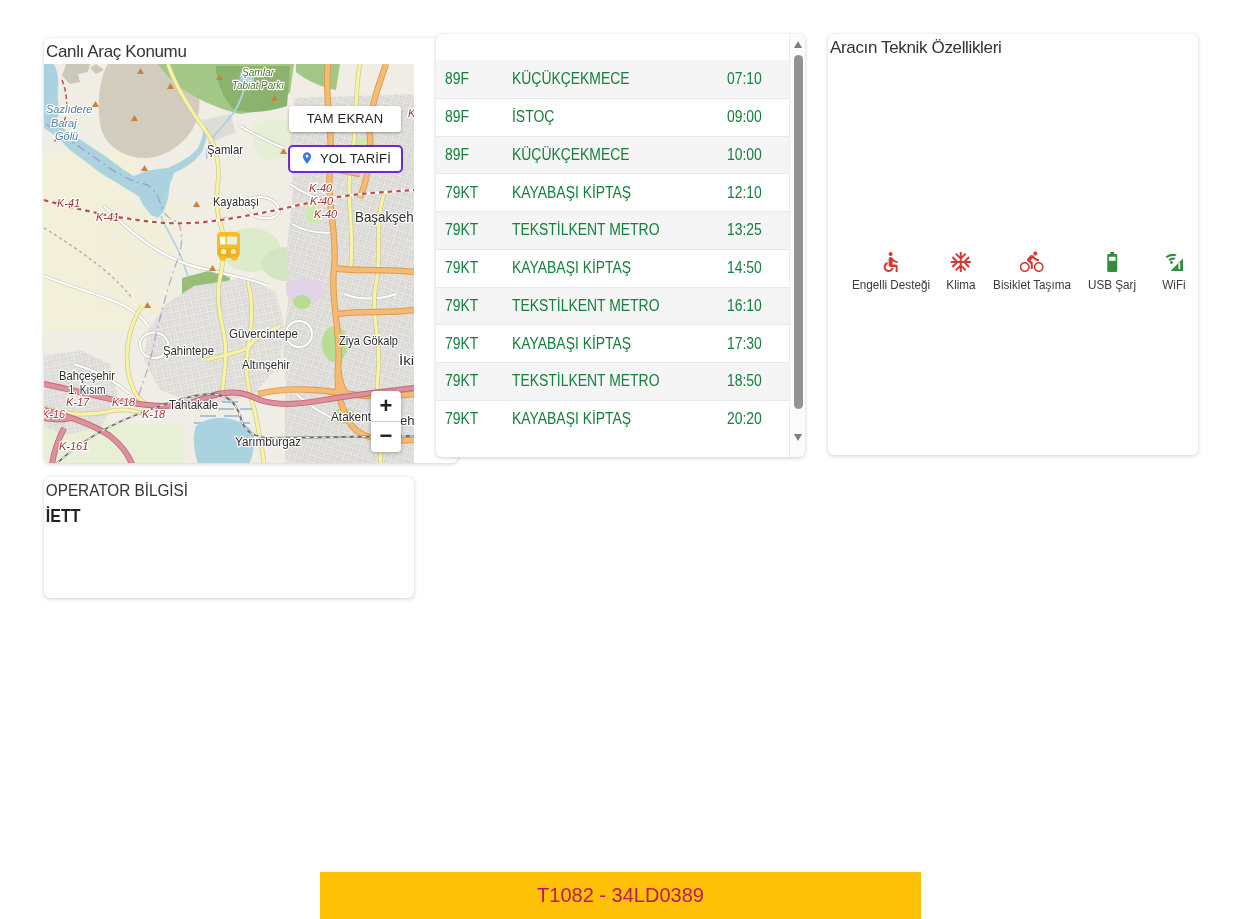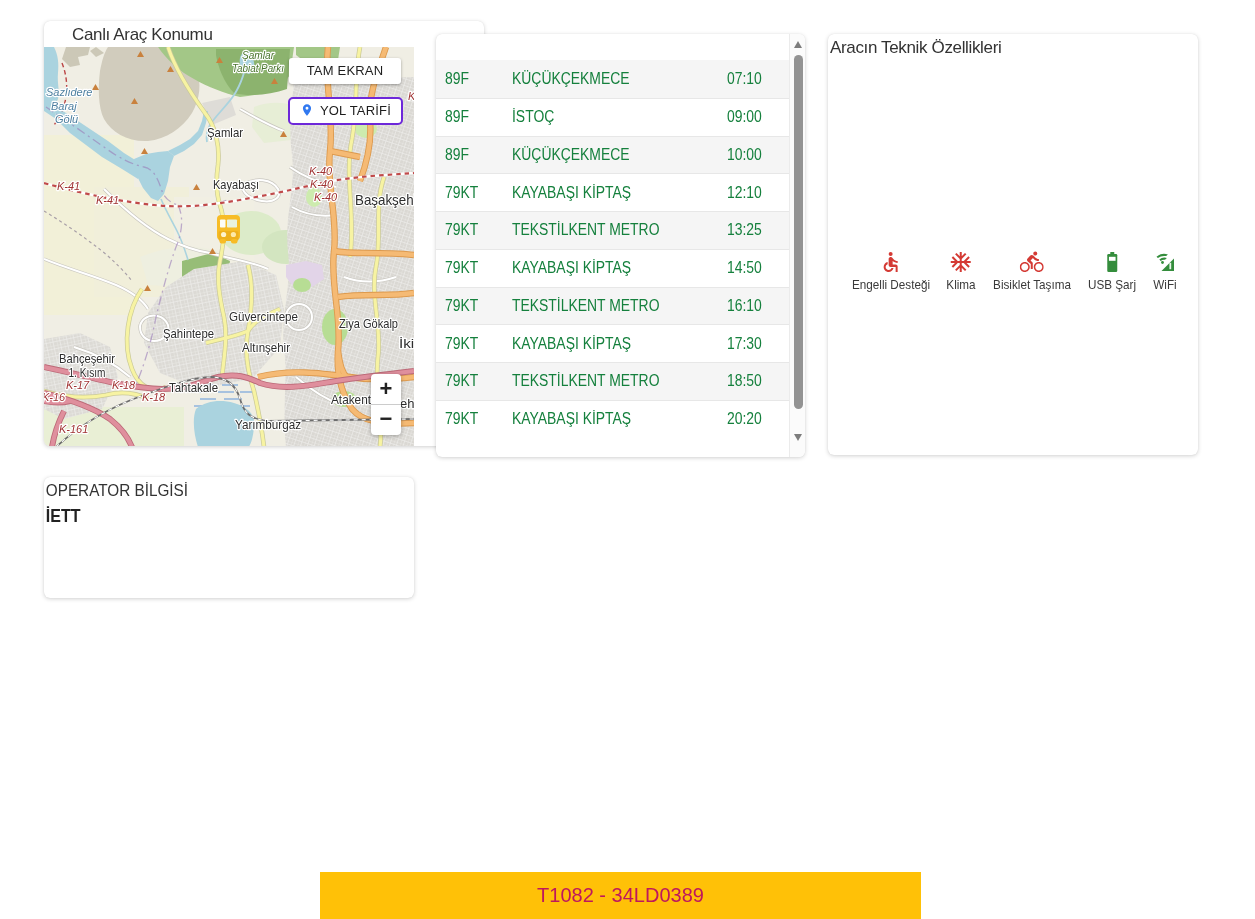--- a/index.html
+++ b/index.html
@@ -1,22 +1,22 @@
 <!DOCTYPE html>
 <html><head>
 <meta charset="utf-8">
 <style>
 html,body{margin:0;padding:0;}
 body{width:1255px;height:919px;background:#ffffff;font-family:"Liberation Sans",sans-serif;position:relative;overflow:hidden;}
 .card{position:absolute;background:#fff;border-radius:6px;box-shadow:0 1px 4px rgba(0,0,0,0.18),0 0 1px rgba(0,0,0,0.1);overflow:hidden;}
 .ctitle{font-size:17px;color:#333;padding:3.5px 0 0 2px;line-height:20px;letter-spacing:-0.35px;}
 
-#mapcard{left:44px;top:21px;width:414px;height:425px;padding-left:26px;}
+#mapcard{left:44px;top:38px;width:414px;height:425px;}
 #mapbox{position:absolute;left:0;top:26px;width:370px;height:399px;overflow:hidden;}
-.mbtn{position:absolute;background:#fff;border-radius:3px;box-shadow:0 1px 3px rgba(0,0,0,0.35);font-size:13px;color:#1d1d1d;text-align:center;letter-spacing:.2px;}
+.mbtn{position:absolute;background:#fff;border-radius:3px;box-shadow:0 1px 3px rgba(0,0,0,0.35);font-size:13px;color:#1d1d1d;text-align:center;letter-spacing:.2px;margin-top:31px;}
 #btnfull{left:245px;top:11px;width:112px;height:26px;line-height:26px;}
 #btnroute{left:244px;top:50px;width:111px;height:24px;line-height:24px;border:2px solid #6d28d9;border-radius:5px;box-shadow:none;text-align:center;}
 #zoomctl{position:absolute;left:327px;top:327px;width:30px;height:61px;background:#fff;border-radius:4px;box-shadow:0 1px 4px rgba(0,0,0,0.3);}
 #zoomctl .zl{position:absolute;left:0;top:30px;width:30px;height:1px;background:#ccc;}
 #zoomctl .zp{position:absolute;width:30px;height:30px;text-align:center;font-size:22px;color:#222;font-weight:bold;line-height:30px;}
 
 #tblcard{left:436px;top:34px;width:369px;height:423px;}
 #tbl{position:absolute;left:0;top:26px;width:353px;}
 .thead{height:38.7px;background:#ffc107;color:#fff;font-size:15.5px;font-weight:bold;position:relative;}
 .thead span{transform:translateY(-50%) scaleX(0.85);transform-origin:0 50%;}
@@ -364,21 +364,21 @@
     <div class="lbl">Bisiklet Taşıma</div>
   </div>
   <div class="feat" style="left:284px">
     <svg width="24" height="24" viewBox="0 0 24 24">
         <rect x="10" y="2" width="4" height="3.2" rx="0.6" fill="#348d3c"></rect>
         <rect x="7" y="4" width="10" height="18" rx="1.3" fill="#348d3c"></rect>
         <rect x="8.7" y="6.8" width="6.6" height="4" fill="#ffffff"></rect>
       </svg>
     <div class="lbl">USB Şarj</div>
   </div>
-  <div class="feat" style="left:337px">
+  <div class="feat" style="left:346px">
     <svg width="24" height="24" viewBox="0 0 24 24">
         <g fill="#348d3c">
           <path d="M21 21H8.5L21 8.5V21z"></path>
           <path d="M4.9 8.1a9.9 9.9 0 0 1 6.2-2.2c.7 0 1.4.08 2.1.22l1.7-1.7A12 12 0 0 0 3.5 6.7l1.4 1.4z"></path>
           <path d="M7.7 10.9a6 6 0 0 1 4.3-1.1l1.9-1.9a8 8 0 0 0-7.6 1.6l1.4 1.4z"></path>
           <circle cx="9.5" cy="12.5" r="1.4"></circle>
         </g>
         <rect x="16.4" y="12.8" width="1.8" height="6.4" fill="#e8f5e9"></rect>
       </svg>
     <div class="lbl">WiFi</div>

